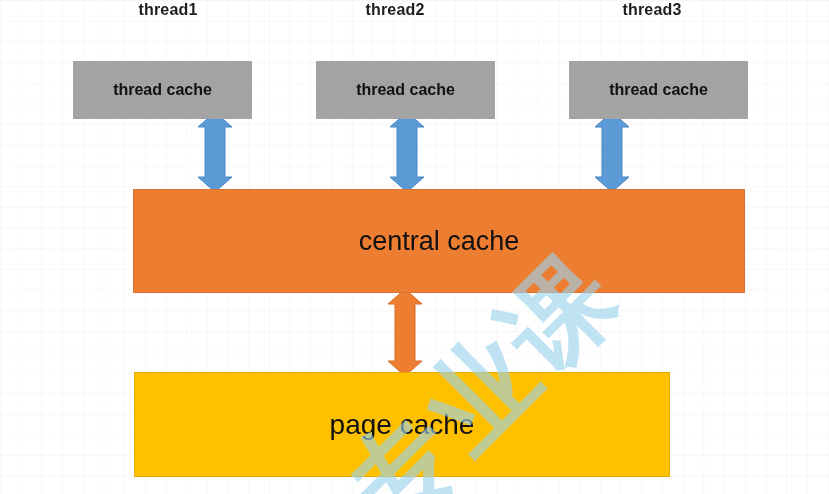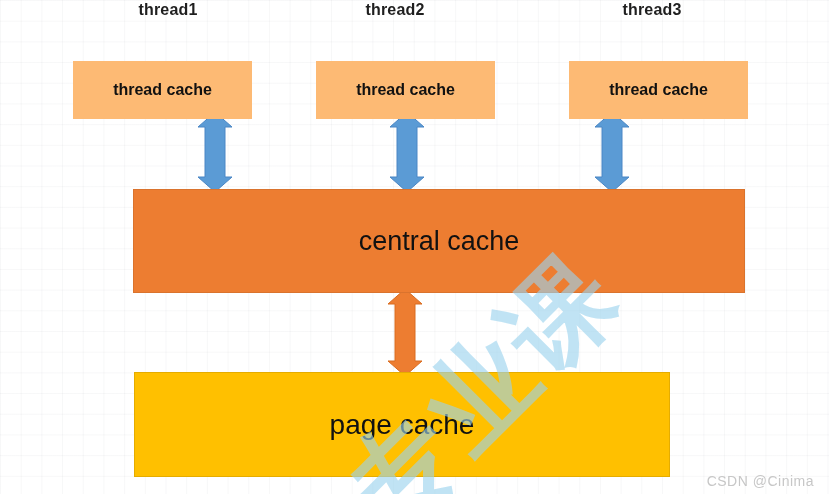--- a/index.html
+++ b/index.html
@@ -38,21 +38,21 @@
 
   .box {
     position: absolute;
     display: flex;
     align-items: center;
     justify-content: center;
     box-sizing: border-box;
     z-index: 2;
   }
   .thread-cache-box {
-    background: #fdba74;
+    background: #a3a3a3;
     width: 179px;
     height: 58px;
     top: 61px;
     font-size: 16px;
     font-weight: 700;
     color: #111;
   }
   .central-cache-box {
     background: #ED7D31;
     border: 1px solid rgba(0,0,0,0.08);
@@ -136,15 +136,14 @@
   <div class="box central-cache-box">
     <span>central cache</span>
   </div>
 
   <div class="box page-cache-box">
     <span>page cache</span>
   </div>
 
   <div class="watermark">专业课</div>
 
-  <div class="credit">CSDN @Cinima</div>
 
 </div>
 
 </body></html>

